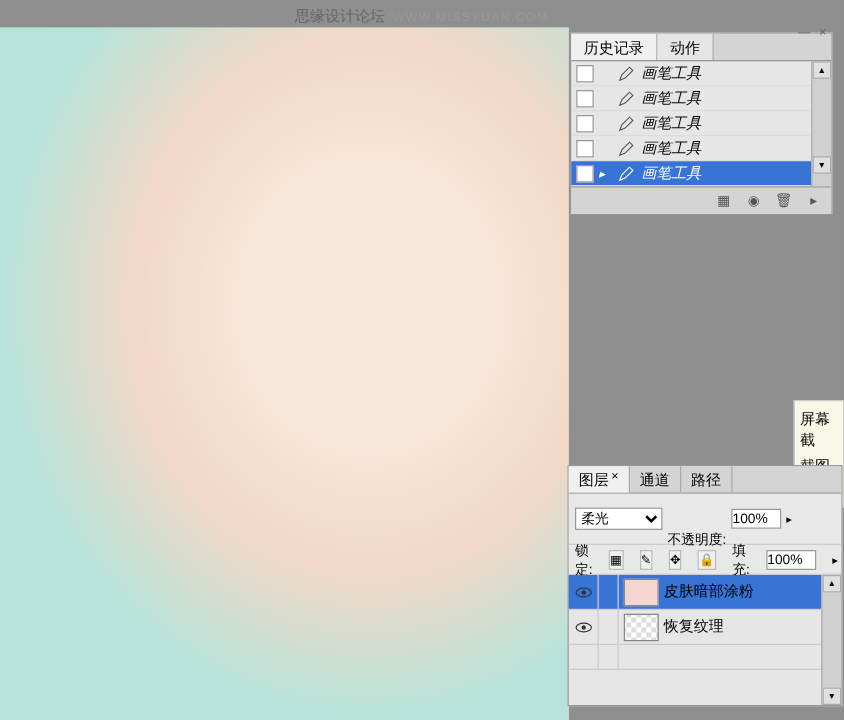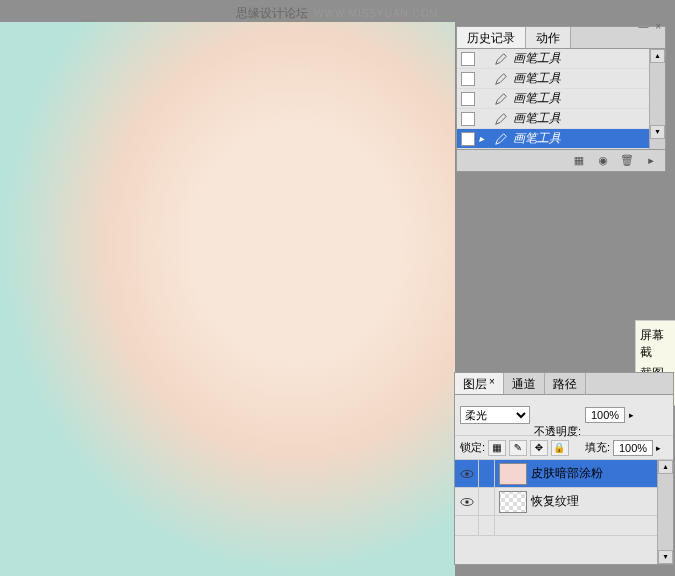--- a/index.html
+++ b/index.html
@@ -35,23 +35,23 @@
     .hint-row { padding: 2px 0; }
     
     .layers-panel { position: absolute; top: 372px; left: 454px; width: 220px; background: #e6e6e6; border: 1px solid #999; font-size: 12px; }
     .layers-tabs { display: flex; background: #d4d4d4; border-bottom: 1px solid #999; height: 22px; }
     .layers-tab { padding: 3px 8px; font-size: 12px; border-right: 1px solid #aaa; cursor: pointer; display: flex; }
     .layers-tab.active { background: #f0f0f0; }
     .tab-close { margin-left: 2px; font-size: 10px; }
     .layers-controls-row { display: flex; align-items: center; padding: 20px 5px; background: #e8e8e8; border-bottom: 1px solid #ccc; height: 24px; gap: 4px; }
     .blend-select { width: 70px; height: 18px; font-size: 11px; border: 1px solid #999; background: white; }
     .opacity-label { font-size: 11px; margin-top: 32px; }
-    .opacity-input { width: 40px; height: 16px; font-size: 11px; border: 1px solid #999; text-align: center; }
+    .opacity-input { width: 40px; height: 16px; font-size: 11px; border: 1px solid #999; text-align: left; }
     .opacity-arrow { width: 12px; font-size: 9px; cursor: pointer; }
-    .lock-row { display: flex; align-items: center; padding: 3px 5px; background: #e8e8e8; border-bottom: 1px solid #ccc; height: 24px; gap: 3px; }
+    .lock-row { display: flex; align-items: center; padding: 3px 5px; background: #e8e8e8; border-bottom: 1px solid #ccc; height: 24px; gap: 13px; }
     .lock-label { font-size: 11px; }
     .lock-icon { width: 18px; height: 16px; border: 1px solid #bbb; background: #f0f0f0; display: flex; align-items: center; justify-content: center; font-size: 10px; cursor: pointer; }
     .fill-label { font-size: 11px; margin-left: auto; }
     .layer-item { display: flex; align-items: center; height: 28px; border-bottom: 1px solid #ccc; }
     .layer-item.selected { background: #3874d6; color: #000000; }
     .layer-visibility { width: 24px; height: 100%; border-right: 1px solid #ccc; display: flex; align-items: center; justify-content: center; cursor: pointer; }
     .eye-icon { width: 14px; height: 10px; }
     .layer-link { width: 16px; height: 100%; border-right: 1px solid #ccc; }
     .layer-thumb { width: 28px; height: 22px; margin: 0 4px; border: 1px solid #888; background: repeating-conic-gradient(#fff 0% 25%, #ddd 0% 50%) 50% / 8px 8px; }
     .layer-thumb.pink { background: #f5d5d0; }

